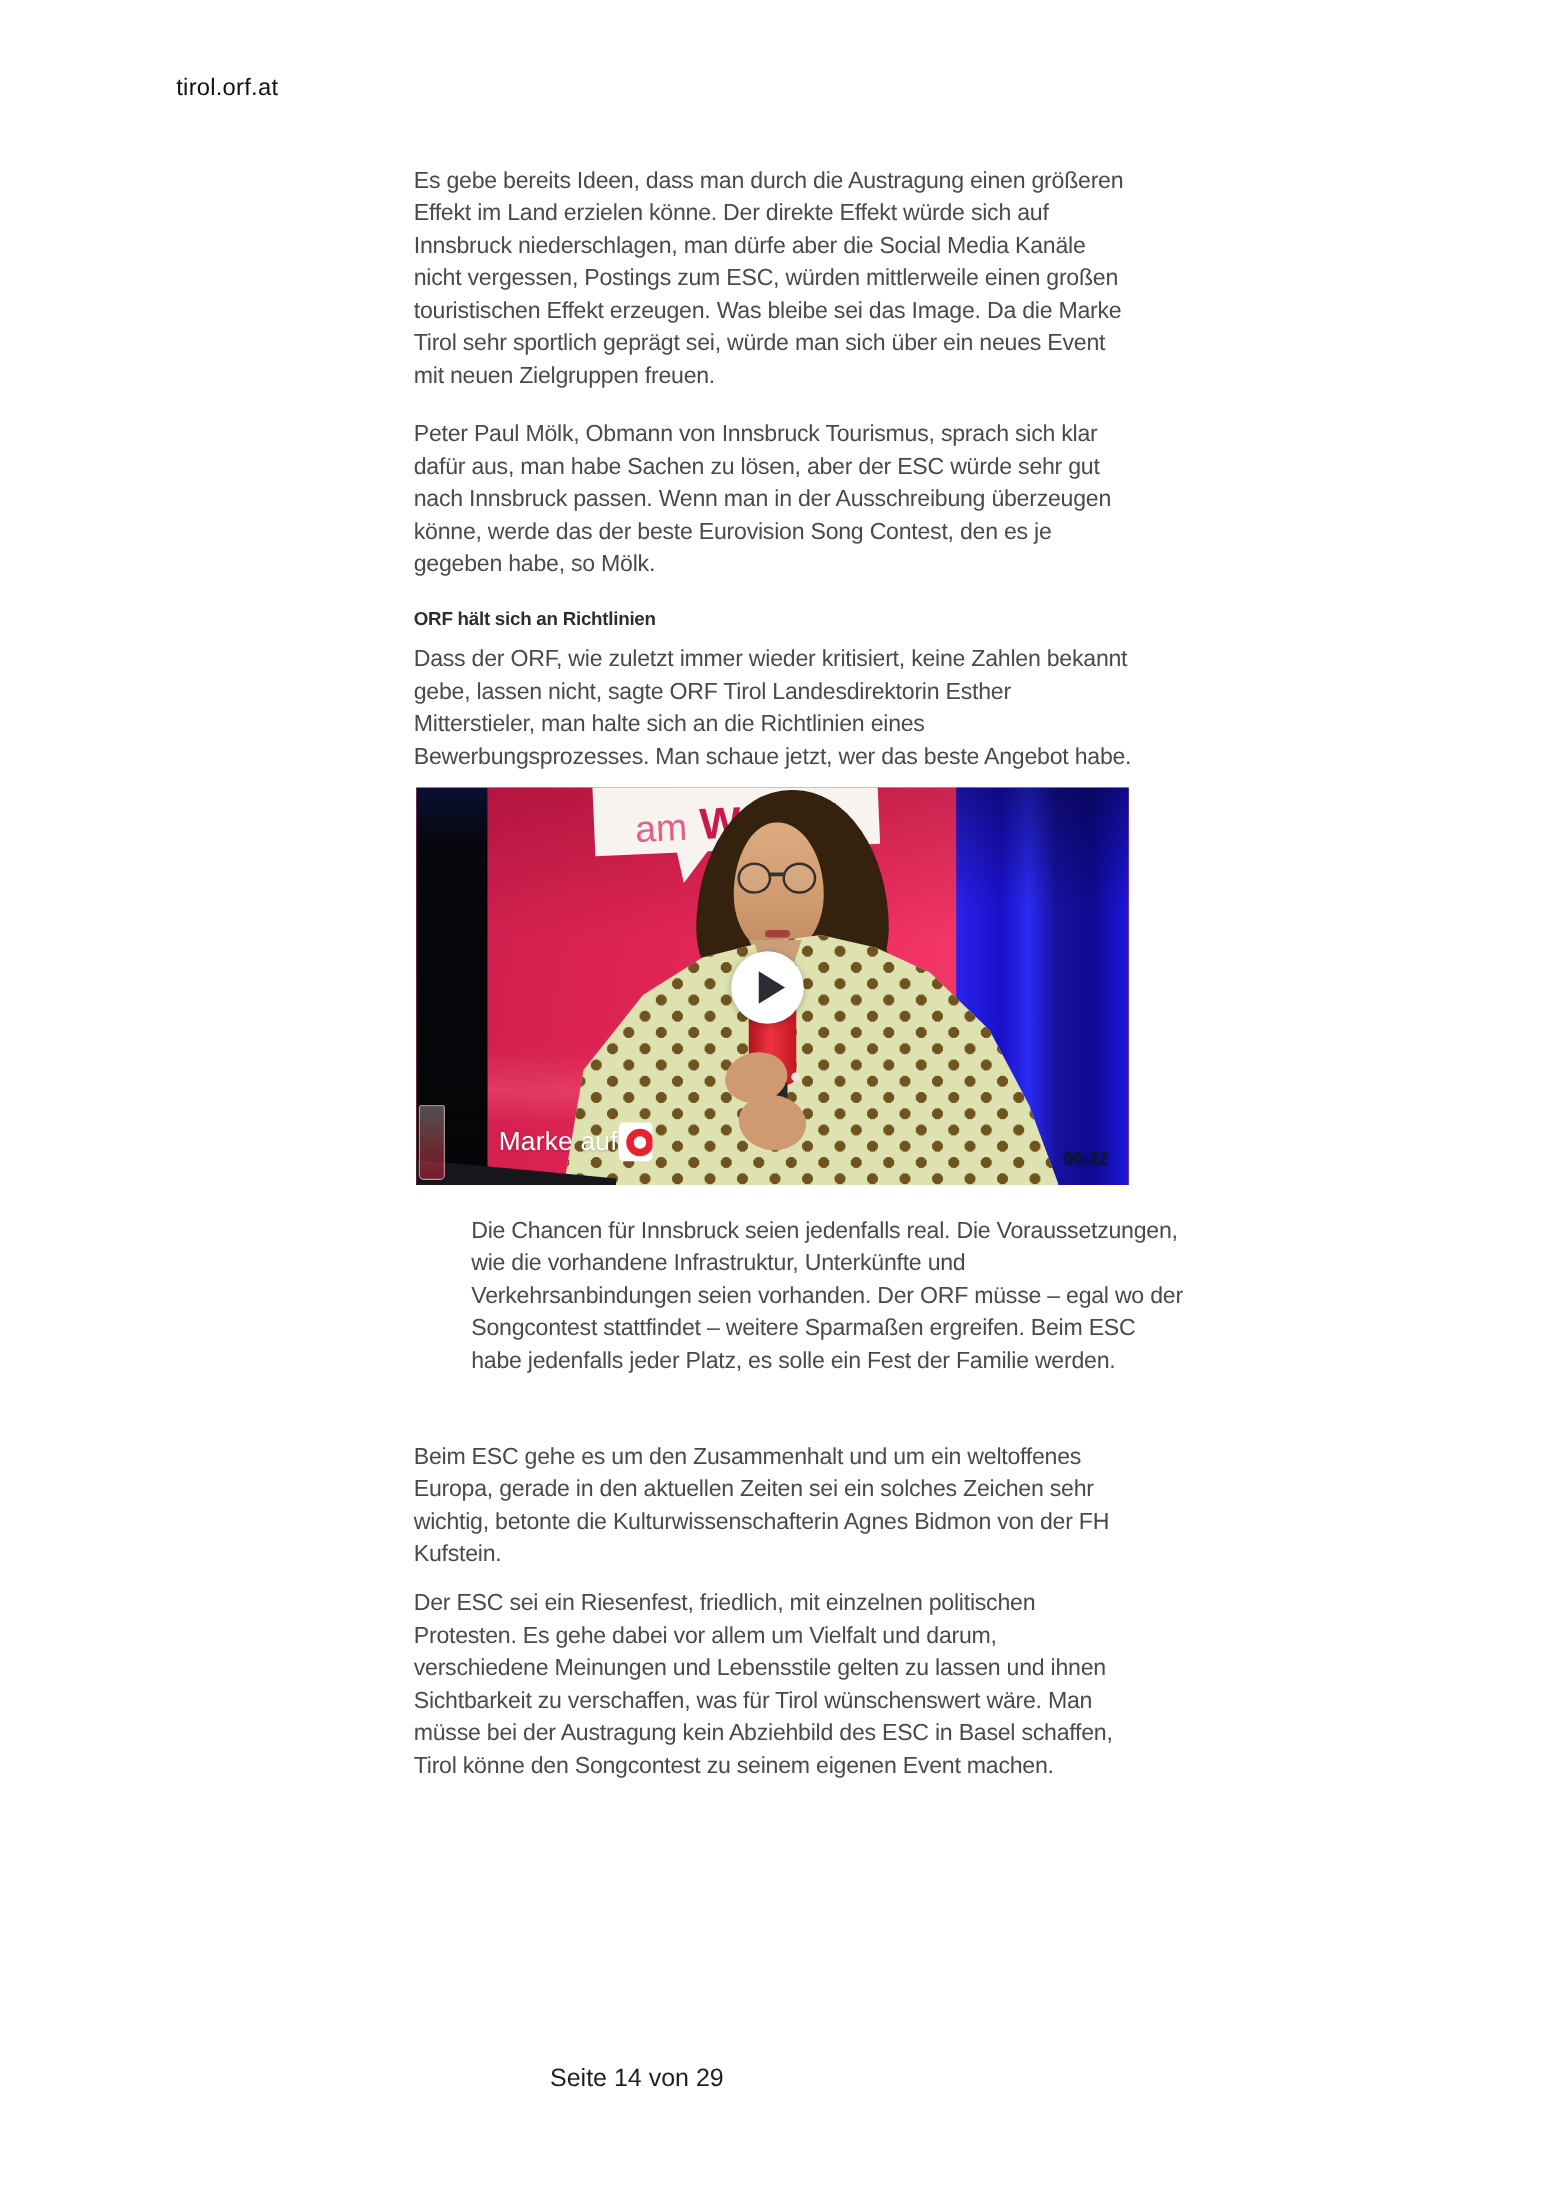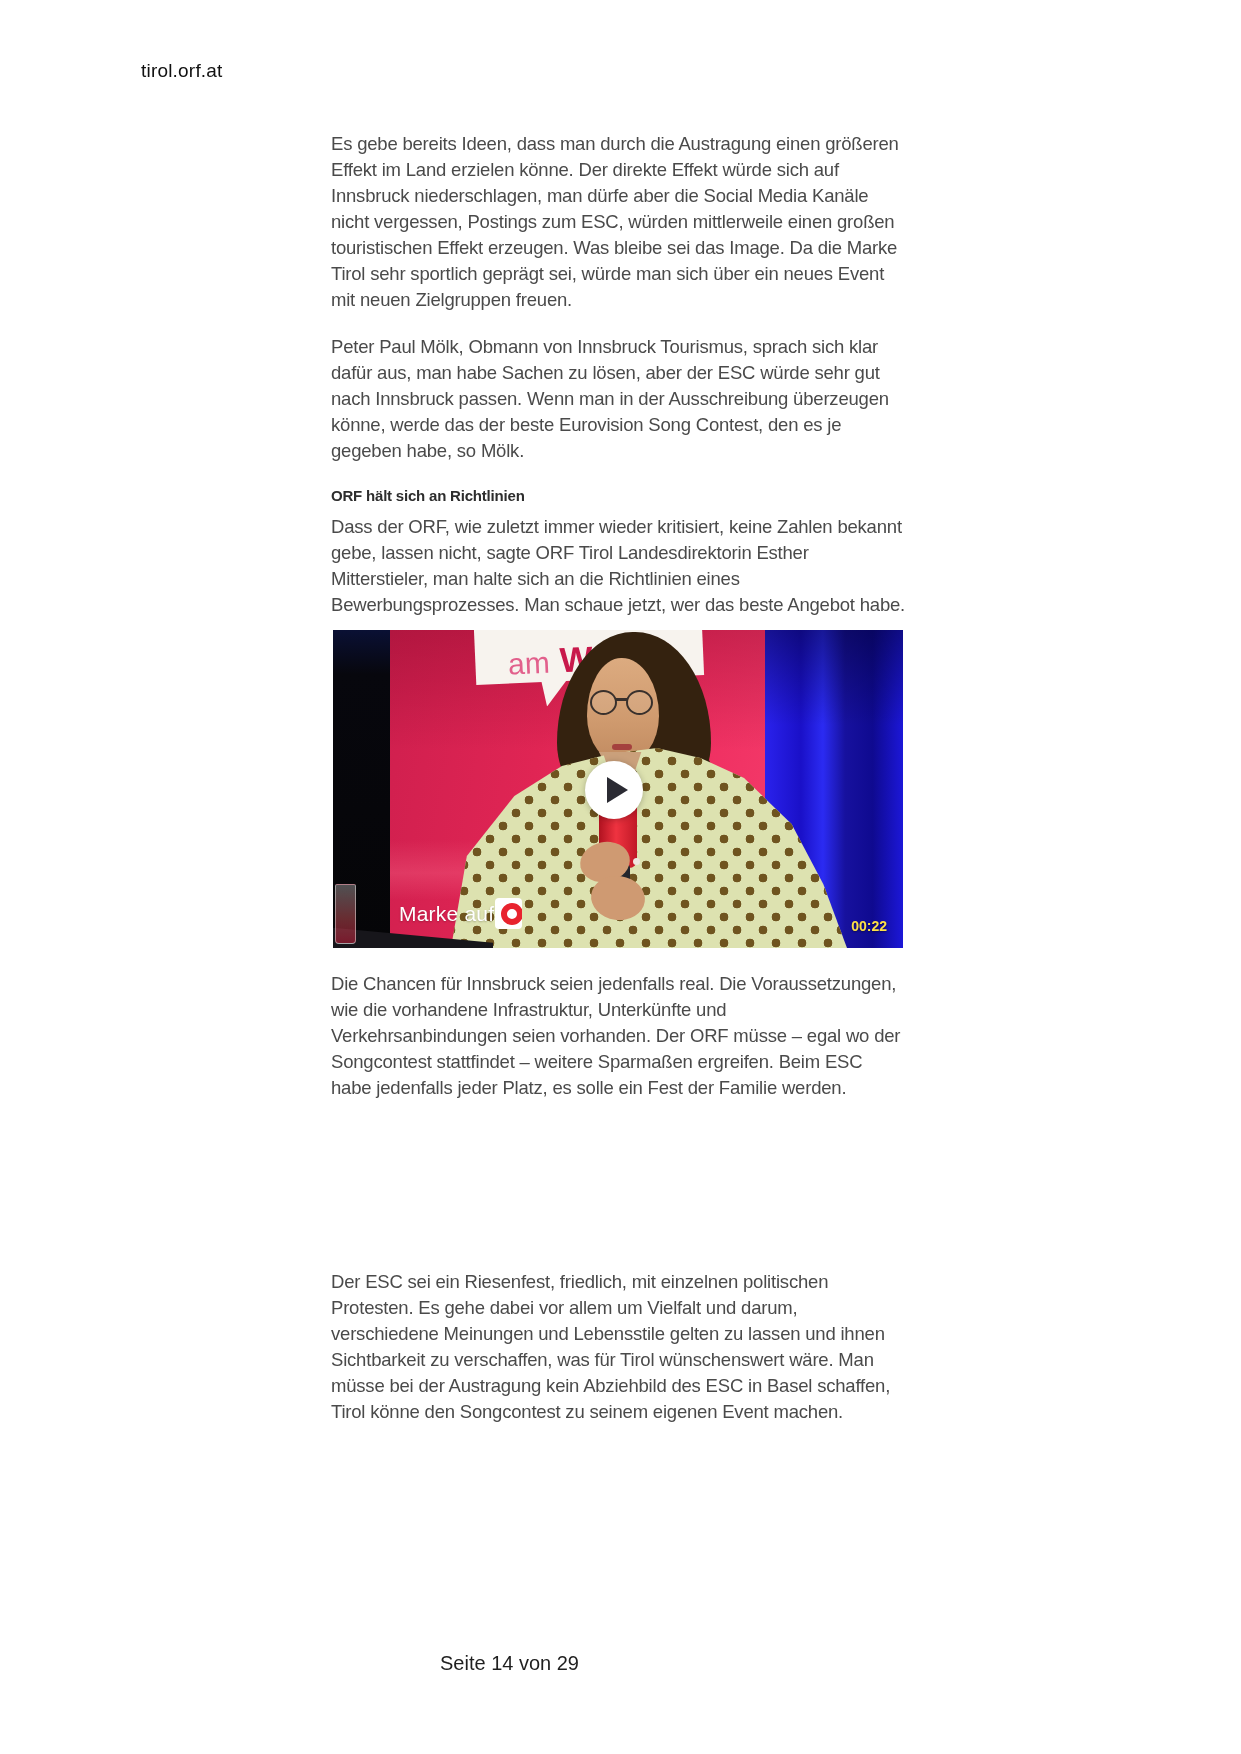--- a/index.html
+++ b/index.html
@@ -154,21 +154,21 @@
     box-shadow:0 1px 6px rgba(0,0,0,.25);
   }
   .v-play-tri{
     position:absolute;left:22px;top:16px;width:0;height:0;
     border-left:21px solid #2b2b33;
     border-top:13px solid transparent;
     border-bottom:13px solid transparent;
   }
   .v-time{
     position:absolute;right:16px;top:288px;
-    font-size:14px;font-weight:bold;color:#fde047;
+    font-size:14px;font-weight:bold;color:#0f172a;
     text-shadow:0 1px 2px rgba(0,0,0,.45);
   }
 </style>
 </head>
 <body>
 
 <div class="page">
 
   <div class="header-url">tirol.orf.at</div>
 
@@ -216,21 +216,22 @@
     <div class="v-live">Marke auf</div>
     <div class="v-logochip"></div>
 
     <div class="v-play">
       <div class="v-play-tri"></div>
     </div>
 
     <div class="v-time">00:22</div>
   </div>
 
-  <div class="body-text" style="top:971px;">Die Chancen für Innsbruck seien jedenfalls real. Die Voraussetzungen, wie die vorhandene Infrastruktur, Unterkünfte und Verkehrsanbindungen seien vorhanden. Der ORF müsse – egal wo der Songcontest stattfindet – weitere Sparmaßen ergreifen. Beim ESC habe jedenfalls jeder Platz, es solle ein Fest der Familie werden.</div>
-
-
+  <div class="body-text" style="top:971px;margin-left:46px;">Die Chancen für Innsbruck seien jedenfalls real. Die Voraussetzungen, wie die vorhandene Infrastruktur, Unterkünfte und Verkehrsanbindungen seien vorhanden. Der ORF müsse – egal wo der Songcontest stattfindet – weitere Sparmaßen ergreifen. Beim ESC habe jedenfalls jeder Platz, es solle ein Fest der Familie werden.</div>
+
+
+  <div class="body-text" style="top:1152px;">Beim ESC gehe es um den Zusammenhalt und um ein weltoffenes Europa, gerade in den aktuellen Zeiten sei ein solches Zeichen sehr wichtig, betonte die Kulturwissenschafterin Agnes Bidmon von der FH Kufstein.</div>
 
   <div class="body-text" style="top:1269px;">Der ESC sei ein Riesenfest, friedlich, mit einzelnen politischen Protesten. Es gehe dabei vor allem um Vielfalt und darum, verschiedene Meinungen und Lebensstile gelten zu lassen und ihnen Sichtbarkeit zu verschaffen, was für Tirol wünschenswert wäre. Man müsse bei der Austragung kein Abziehbild des ESC in Basel schaffen, Tirol könne den Songcontest zu seinem eigenen Event machen.</div>
 
   <div class="footer-page">Seite 14 von 29</div>
 
 </div>
 
 </body></html>

